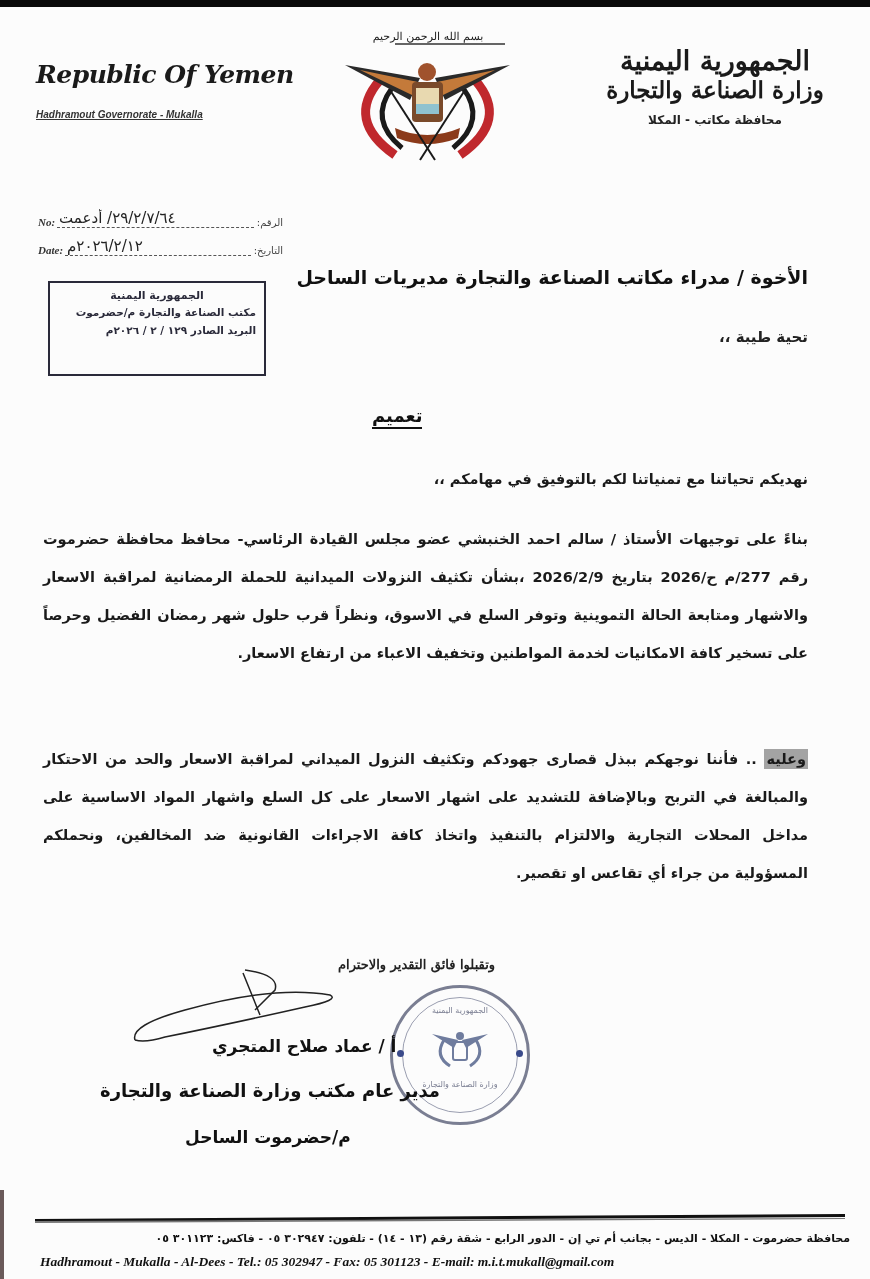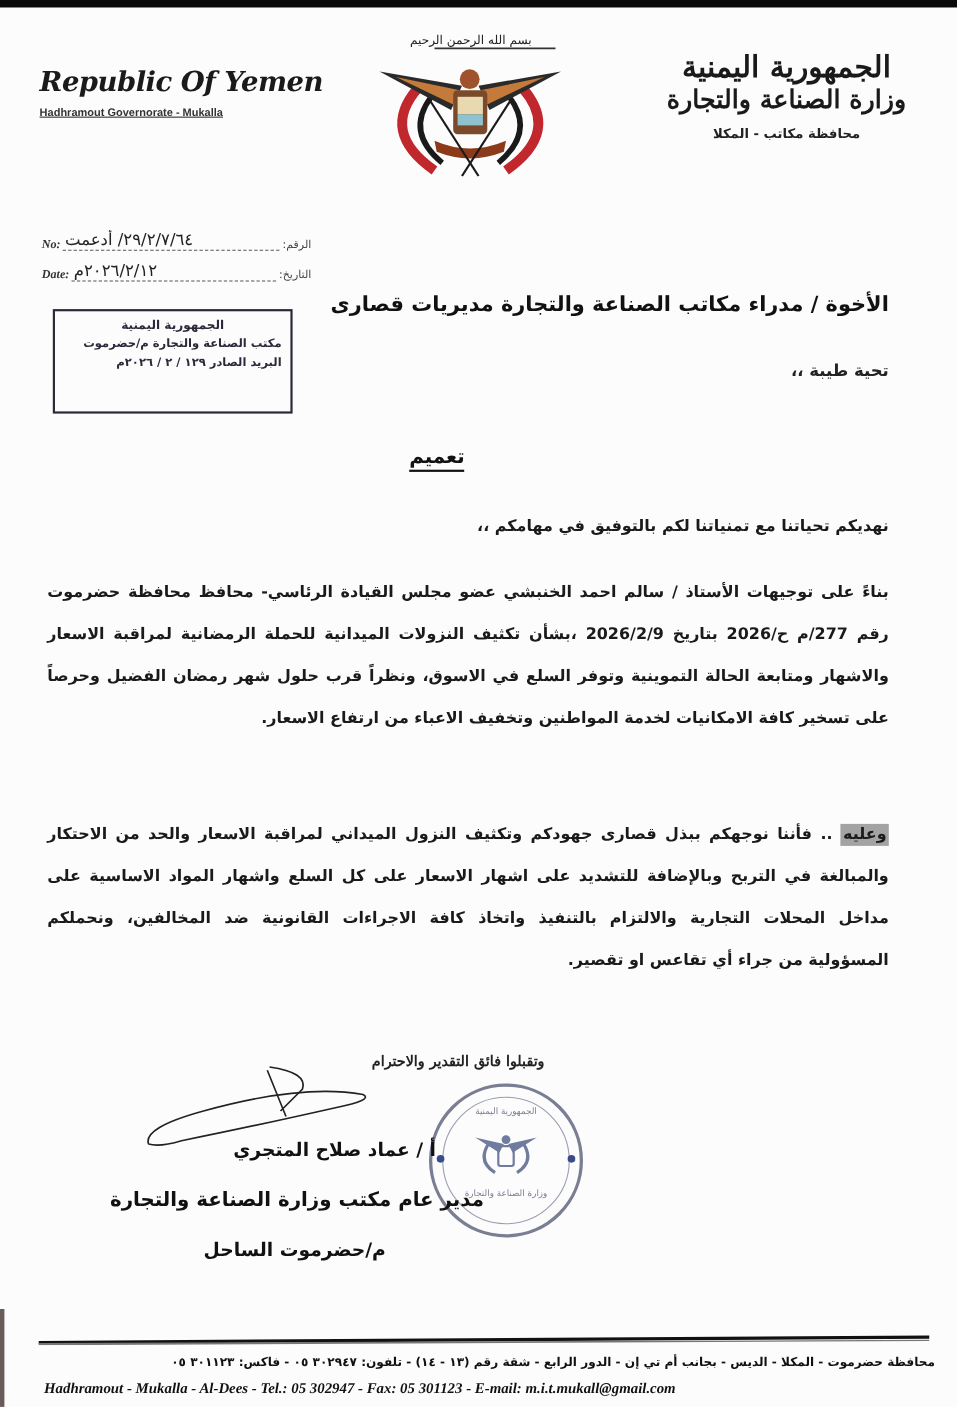--- a/index.html
+++ b/index.html
@@ -5,21 +5,21 @@
   * { box-sizing: border-box; margin: 0; padding: 0; }
   html, body { width: 870px; height: 1279px; overflow: hidden; background: #fdfdfd; }
   body { position: relative; font-family: "DejaVu Sans", sans-serif; color: #111; }
   .topbar { position: absolute; left: 0; top: 0; width: 870px; height: 7px; background: #0a0a0a; }
   .page { position: absolute; left: 0; top: 7px; width: 870px; height: 1272px; background: #fcfcfc; }
 
   
   .en-header { position: absolute; left: 36px; top: 60px; width: 300px; }
   .en-republic { font-family: "DejaVu Serif", serif; font-style: italic; font-weight: bold; font-size: 25px; color: #1a1a1a; letter-spacing: -0.5px; }
   .en-ministry { font-family: "Liberation Sans", sans-serif; font-weight: bold; font-size: 21px; margin-top: 10px; color: #1a1a1a; letter-spacing: -0.3px; }
-  .en-gov { font-family: "Liberation Sans", sans-serif; font-weight: bold; font-size: 10px; margin-top: 8px; text-decoration: underline; color: #333; }
+  .en-gov { font-family: "Liberation Sans", sans-serif; font-style: italic; font-weight: bold; font-size: 10px; margin-top: 20px; text-decoration: underline; color: #333; }
 
   .refs { position: absolute; left: 38px; top: 200px; width: 245px; font-size: 11px; }
   .ref-line { display: flex; align-items: flex-end; height: 28px; }
   .ref-en { font-family: "Liberation Serif", serif; font-style: italic; font-weight: bold; font-size: 11px; color: #333; margin-right: 2px; }
   .ref-val { flex: 1; border-bottom: 1px dashed #555; font-family: "DejaVu Sans", sans-serif; font-size: 15px; color: #222; padding-left: 2px; direction: ltr; white-space: nowrap; overflow: hidden; }
   .ref-ar { font-size: 10px; color: #444; margin-left: 3px; direction: rtl; }
 
   
   .emblem { position: absolute; left: 340px; top: 20px; width: 175px; height: 150px; }
 
@@ -123,21 +123,21 @@
   <div class="ar-ministry">وزارة الصناعة والتجارة</div>
   <div class="ar-gov">محافظة مكاتب - المكلا</div>
 </div>
 
 <div class="stamp-box">
   <div class="stamp-l1">الجمهورية اليمنية</div>
   <div class="stamp-l2">مكتب الصناعة والتجارة م/حضرموت</div>
   <div class="stamp-l3">البريد الصادر ١٢٩ / ٢ / ٢٠٢٦م</div>
 </div>
 
-<div class="recipient">الأخوة / مدراء مكاتب الصناعة والتجارة مديريات قصارى</div>
+<div class="recipient">الأخوة / مدراء مكاتب الصناعة والتجارة مديريات الساحل</div>
 <div class="greeting">تحية طيبة ،،</div>
 
 <div class="circular-title">تعميم</div>
 
 <div class="para p0">نهديكم تحياتنا مع تمنياتنا لكم بالتوفيق في مهامكم ،،</div>
 <div class="para p1">بناءً على توجيهات الأستاذ / سالم احمد الخنبشي عضو مجلس القيادة الرئاسي- محافظ محافظة حضرموت رقم 277/م ح/2026 بتاريخ 2026/2/9 ،بشأن تكثيف النزولات الميدانية للحملة الرمضانية لمراقبة الاسعار والاشهار ومتابعة الحالة التموينية وتوفر السلع في الاسوق، ونظراً قرب حلول شهر رمضان الفضيل وحرصاً على تسخير كافة الامكانيات لخدمة المواطنين وتخفيف الاعباء من ارتفاع الاسعار.</div>
 <div class="para p2"><span class="hl">وعليه</span><span> .. فأننا نوجهكم ببذل قصارى جهودكم وتكثيف النزول الميداني لمراقبة الاسعار والحد من الاحتكار والمبالغة في التربح وبالإضافة للتشديد على اشهار الاسعار على كل السلع واشهار المواد الاساسية على مداخل المحلات التجارية والالتزام بالتنفيذ واتخاذ كافة الاجراءات القانونية ضد المخالفين، ونحملكم المسؤولية من جراء أي تقاعس او تقصير.</span></div>
 
 <div class="closing">وتقبلوا فائق التقدير والاحترام</div>
 

